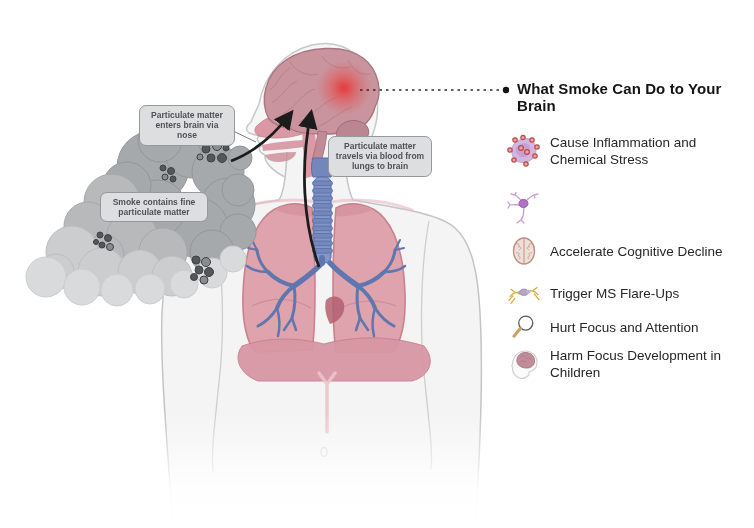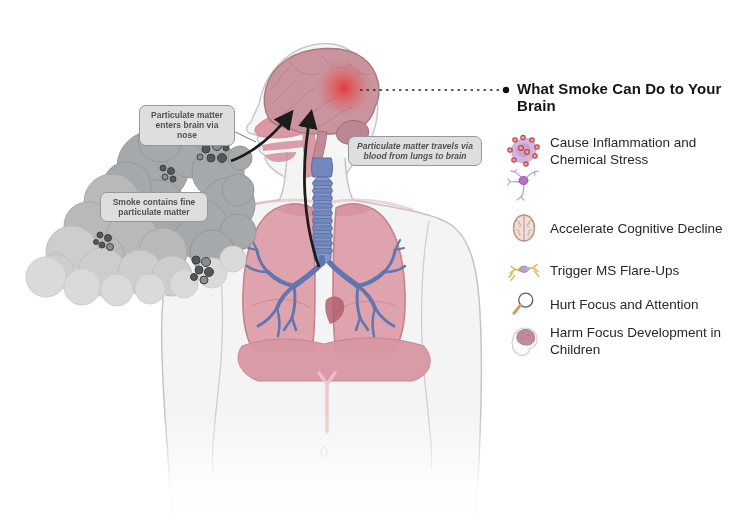--- a/index.html
+++ b/index.html
@@ -8,25 +8,25 @@
     font-family:"Liberation Sans", sans-serif;
   }
   #illustration{position:absolute;left:0;top:0;}
   .callout{
     position:absolute;background:#dcdedf;border:1px solid #96989b;border-radius:7px;
     color:#4f5255;font-size:8.5px;line-height:1.2;font-weight:600;text-align:center;
     padding:4px 5px;box-sizing:border-box;
   }
   #callout-nose{left:139px;top:105px;width:96px;}
   #callout-smoke{left:100px;top:192px;width:108px;}
-  #callout-blood{left:348px;top:136px;width:134px;font-style:italic;}
+  #callout-blood{left:328px;top:136px;width:104px;}
   #effects-panel{position:absolute;left:500px;top:80px;width:254px;}
   .panel-title{font-size:15px;font-weight:700;color:#141414;margin:0 0 20px 17px;letter-spacing:.1px;}
   .effect-row{display:flex;align-items:center;gap:9px;margin:0 0 6px 7px;}
-  .effect-row:nth-of-type(2){margin-bottom:1px;}
+  .effect-row:nth-of-type(2){margin-bottom:24px;}
   .effect-row:nth-of-type(3){margin-bottom:8px;}
   .effect-row:nth-of-type(4){margin-bottom:11px;}
   .effect-icon{flex:0 0 34px;width:34px;height:34px;}
   .effect-row.short .effect-icon{height:28px;}
   .effect-label{font-size:13.5px;line-height:17px;color:#272727;max-width:182px;}
 </style>
 </head>
 <body>
 
 <div id="stage">

